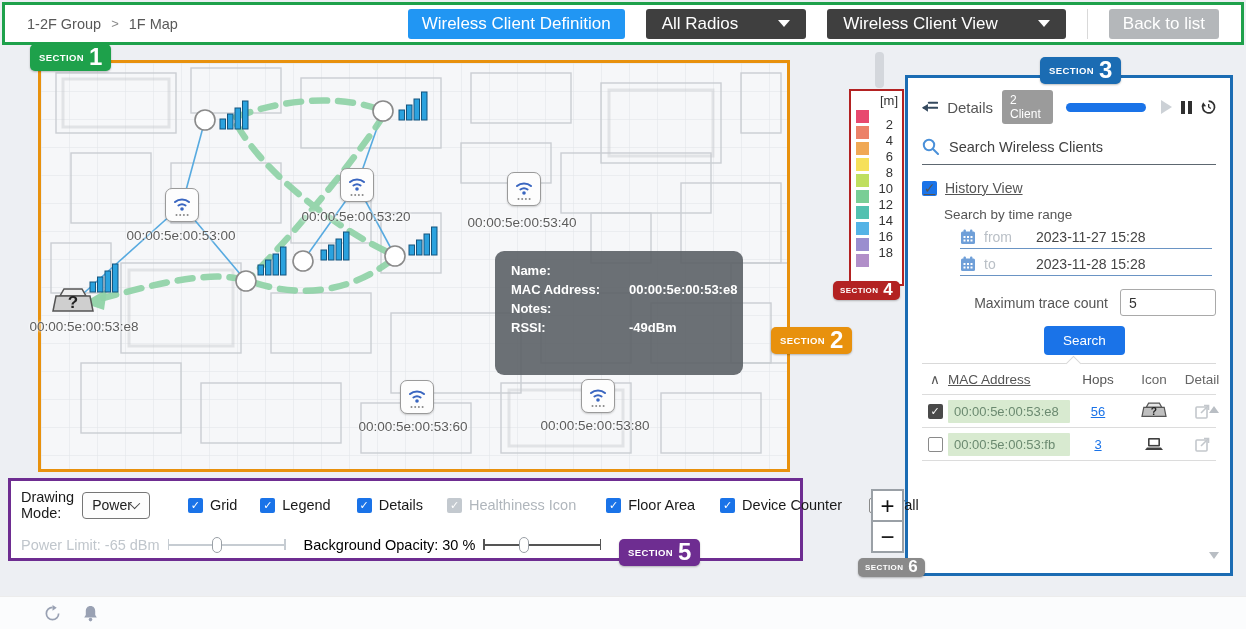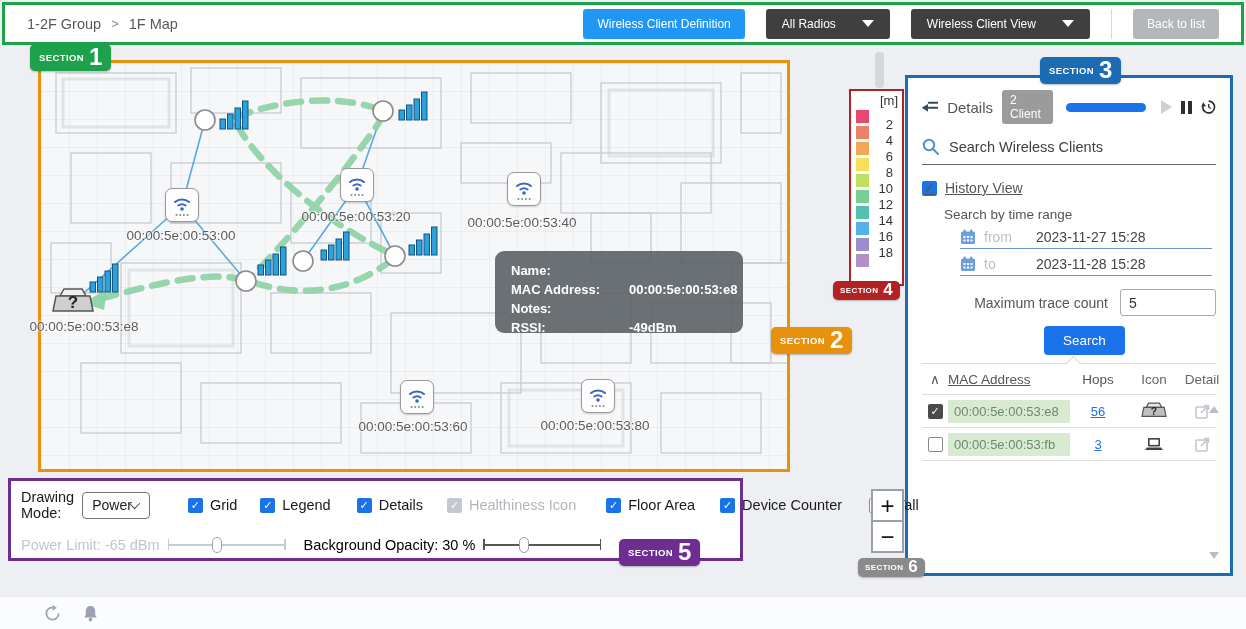--- a/index.html
+++ b/index.html
@@ -6,36 +6,36 @@
   html,body { width:1246px; height:629px; }
   body { font-family:"Liberation Sans", sans-serif; background:#edeff3; position:relative; overflow:hidden; }
   .stage { position:absolute; inset:0; width:1246px; height:629px; }
 
   
   .topbar { position:absolute; left:2px; top:2px; width:1242px; height:43px; background:#fff;
             border:3px solid #27a146; display:flex; align-items:center; padding:0 22px; }
   .crumbs { display:flex; align-items:center; gap:10px; font-size:14.5px; color:#595959; }
   .crumbs .sep { color:#8a8a8a; font-size:13px; }
   .topbar-right { margin-left:auto; display:flex; align-items:center; gap:21px; }
-  .btn { border-radius:3px; font-size:12px; color:#fff; display:flex; align-items:center; justify-content:center;
+  .btn { border-radius:3px; font-size:17px; color:#fff; display:flex; align-items:center; justify-content:center;
          height:30px; padding:0 14px; cursor:pointer; white-space:nowrap; }
   .btn-blue { background:#2196f3; }
-  .btn-dark { background:#3f3f3f; gap:26px; padding:0 16px; }
+  .btn-dark { background:#3f3f3f; gap:40px; padding:0 16px; }
   .btn-gray { background:#b4b7ba; }
   .dd-caret { width:0; height:0; border-left:6px solid transparent; border-right:6px solid transparent; border-top:7px solid #fff; }
   .v-div { width:1px; height:30px; background:#d9d9d9; }
 
   
   .map { position:absolute; left:38px; top:60px; width:752px; height:412px; border:3px solid #f2a124; background:#f7f8fa; }
   .map svg.layer { position:absolute; left:0; top:0; }
   .map-label { position:absolute; transform:translateX(-50%); font-size:13.5px; color:#5c5c5c; white-space:nowrap;
                text-shadow:0 0 3px #fff,0 0 3px #fff; }
   .ap { position:absolute; width:34px; height:34px; background:#fdfdfd; border:1.5px solid #9a9a9a; border-radius:7px;
         display:flex; flex-direction:column; align-items:center; justify-content:center; box-shadow:0 1px 2px rgba(0,0,0,.18); }
-  .tooltip { position:absolute; left:454px; top:188px; width:248px; height:82px; background:rgba(92,97,102,.90);
+  .tooltip { position:absolute; left:454px; top:188px; width:248px; height:124px; background:rgba(92,97,102,.90);
              border-radius:9px; color:#fff; font-size:13px; font-weight:bold; padding:12px 16px;
              display:grid; grid-template-columns:118px 1fr; row-gap:4px; align-content:start; }
   .bars-icon, .dev-icon { position:absolute; }
 
   
   .legend { position:absolute; left:849px; top:89px; width:55px; height:197px; background:#fff;
             border:2.5px solid #b32222; padding:2px 4px 2px 5px; }
   .legend-title { text-align:right; font-size:13px; color:#333; line-height:15px; }
   .legend-body { display:flex; }
   .legend-swatches { display:flex; flex-direction:column; gap:3px; padding-top:2px; }
@@ -89,21 +89,21 @@
   .t-head .icon-h, .t-head .det-h { text-align:center; color:#666; }
   .t-row { height:33px; border-top:1px solid #dcdcdc; }
   .mac-cell { background:#d8ead0; color:#6b8a70; font-size:13px; padding:4px 6px; border-radius:1px; white-space:nowrap; }
   .hops-cell { text-align:center; font-size:13.5px; }
   .c-center { display:flex; justify-content:center; }
   .scroll-up, .scroll-dn { position:absolute; right:-3px; width:0; height:0; border-left:5px solid transparent; border-right:5px solid transparent; }
   .scroll-up { border-bottom:7px solid #b9bec4; top:42px; }
   .scroll-dn { border-top:7px solid #b9bec4; top:188px; }
 
   
-  .controls { position:absolute; left:8px; top:478px; width:735px; height:83px; background:#fff; border:3px solid #77339b; padding:8px 12px 6px 10px; }
+  .controls { position:absolute; left:8px; top:478px; width:795px; height:83px; background:#fff; border:3px solid #77339b; padding:8px 12px 6px 10px; }
   .c-row1 { display:flex; align-items:center; font-size:14.5px; color:#1a1a1a; }
   .c-row1 .lbl { margin-right:8px; }
   .select { width:113px; height:27px; border:1px solid #767676; border-radius:4px; background:#fdfdfd;
             display:flex; align-items:center; padding:0 9px; font-size:14px; color:#222; justify-content:space-between; }
   .sel-caret { width:8px; height:8px; border-left:1.8px solid #444; border-bottom:1.8px solid #444; transform:rotate(-45deg) translateY(-2px); }
   .ck-item { display:flex; align-items:center; gap:7px; white-space:nowrap; }
   .ck-item.disabled { color:#b0b6bc; }
   .c-row2 { display:flex; align-items:center; margin-top:15px; font-size:14.5px; }
   .dis-txt { color:#c0c6cc; }
   .slider { position:relative; height:18px; }

